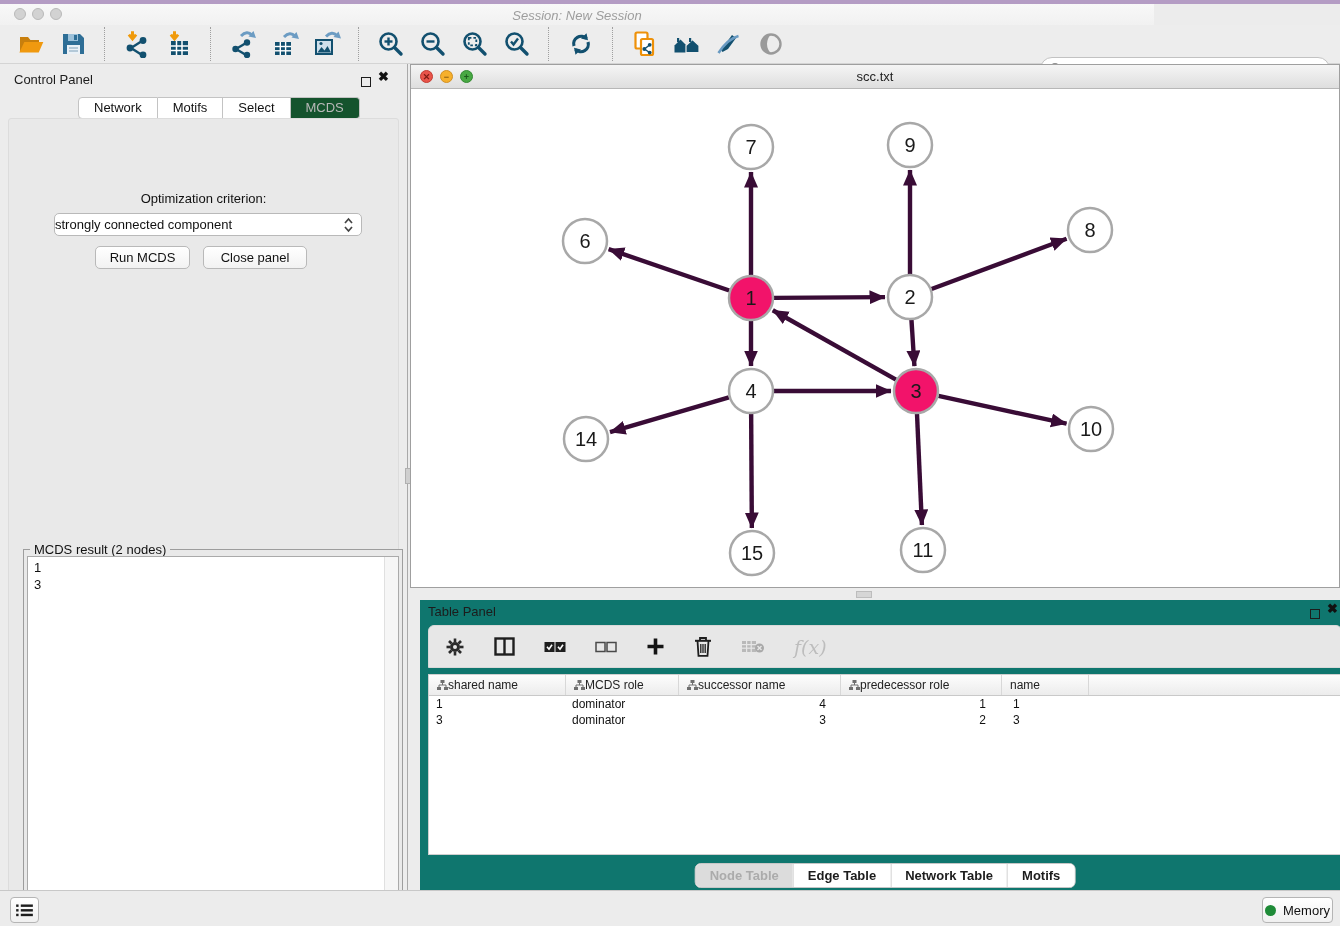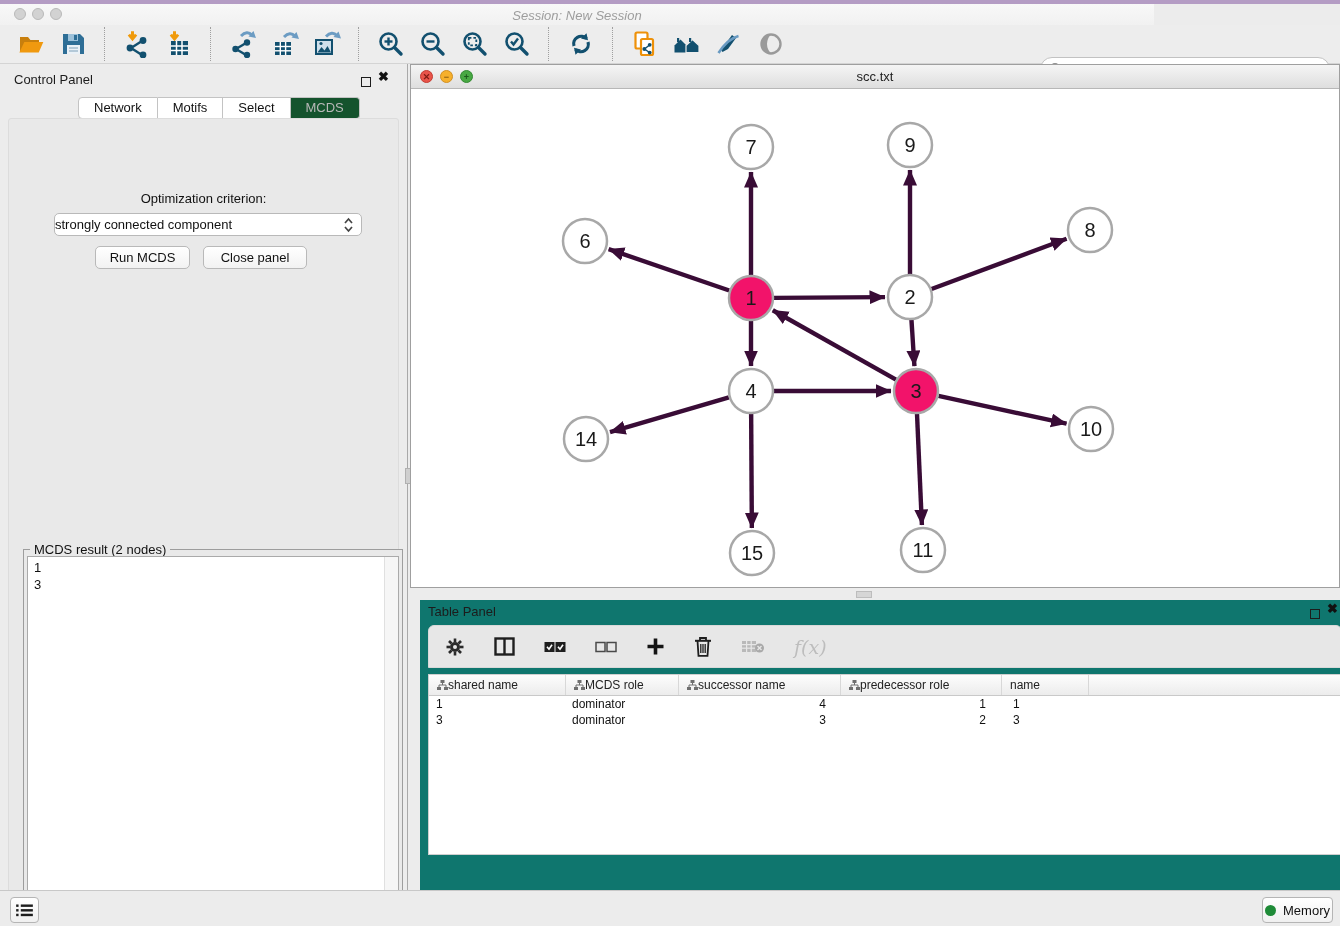--- a/index.html
+++ b/index.html
@@ -455,20 +455,26 @@
         <div class="trow">
           <div class="tcell c0">3</div>
           <div class="tcell c1">dominator</div>
           <div class="tcell c2">3</div>
           <div class="tcell c3">2</div>
           <div class="tcell c4">3</div>
         </div>
       </div>
   </div>
 
+  <div class="tp-tabs">
+    <div class="tp-tab active">Node Table</div>
+    <div class="tp-tab">Edge Table</div>
+    <div class="tp-tab">Network Table</div>
+    <div class="tp-tab">Motifs</div>
+  </div>
 </div>
 
 <div class="statusbar">
   <div class="sb-btn" style="left:10px;top:6px;width:29px;">
     <svg width="17" height="13" viewBox="0 0 18 14">
       <g fill="#1e1e1e">
         <rect x="0" y="0.5" width="2.6" height="2.6"></rect>
           <rect x="5" y="0.5" width="13" height="2.6"></rect>
         <rect x="0" y="5.5" width="2.6" height="2.6"></rect>
           <rect x="5" y="5.5" width="13" height="2.6"></rect>

